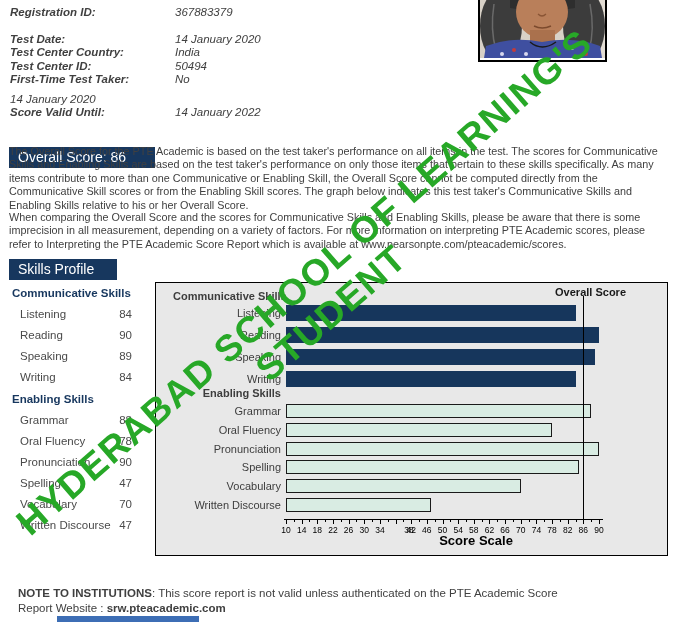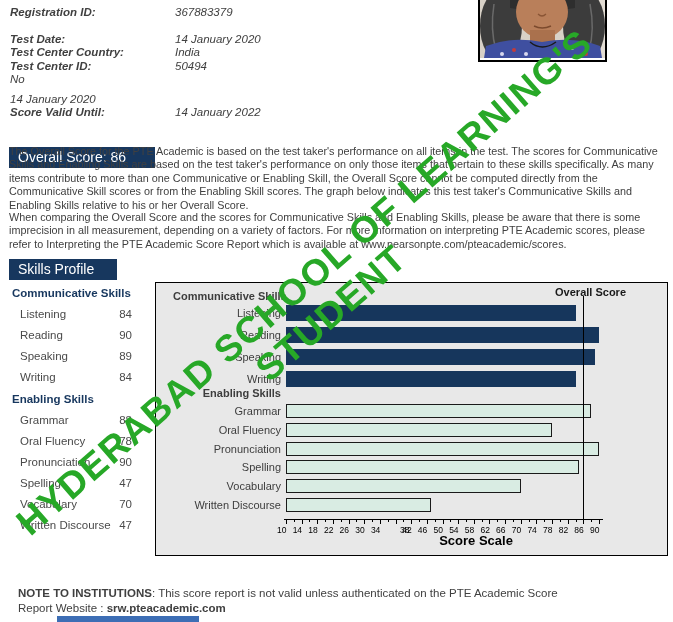--- a/index.html
+++ b/index.html
@@ -35,21 +35,21 @@
          border:1px solid #000;box-sizing:border-box;}
   .chart-head{position:absolute;font-size:11px;font-weight:bold;color:#3d3d3d;line-height:12px;}
   #head-comm{left:17px;top:7px;}
   #head-enab{left:0;width:125px;text-align:right;top:104px;}
   #overall-label{position:absolute;right:41px;top:3px;font-size:11px;font-weight:bold;color:#1a1a1a;}
   .bar-label{position:absolute;left:0;width:125px;text-align:right;font-size:11px;color:#3d3d3d;line-height:12px;}
   .bar{position:absolute;left:130px;z-index:1;}
   .bar.enab{border:1px solid #1a1a1a;box-sizing:border-box;}
   .axis-line{position:absolute;height:1px;background:#000;}
   .tick{position:absolute;width:1px;background:#000;}
-  .tick-label{position:absolute;width:18px;text-align:left;font-size:8.5px;color:#000;line-height:9px;}
+  .tick-label{position:absolute;width:18px;text-align:center;font-size:8.5px;color:#000;line-height:9px;}
   #score-scale{position:absolute;left:245px;width:150px;top:250px;text-align:center;
                font-size:13px;font-weight:bold;color:#000;}
   .overall-line{position:absolute;width:1px;background:#000;z-index:4;}
   
   #watermark{position:absolute;left:318px;top:298px;transform:translate(-50%,-50%) rotate(-41deg);
              z-index:20;text-align:center;color:#27A827;font-weight:bold;font-size:37px;
              letter-spacing:1.5px;white-space:nowrap;line-height:1.12;pointer-events:none;}
   
   #footer-note{position:absolute;left:18px;top:586px;font-size:11.5px;line-height:15px;color:#404040;}
   .b{font-weight:bold;}
@@ -71,20 +71,21 @@
     </div>
     <div class="frow">
       <span class="lbl">Test Center Country:</span>
       <span class="val">India</span>
     </div>
     <div class="frow">
       <span class="lbl">Test Center ID:</span>
       <span class="val">50494</span>
     </div>
     <div class="frow">
+      <span class="lbl">First-Time Test Taker:</span>
       <span class="val">No</span>
     </div>
     <div class="frow gap-sm">
       <span class="val">14 January 2020</span>
     </div>
     <div class="frow">
       <span class="lbl">Score Valid Until:</span>
       <span class="val">14 January 2022</span>
     </div>
   </div>

